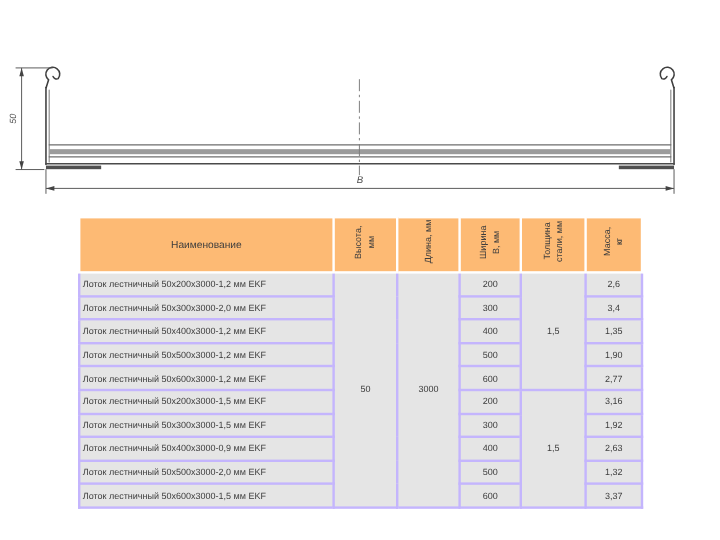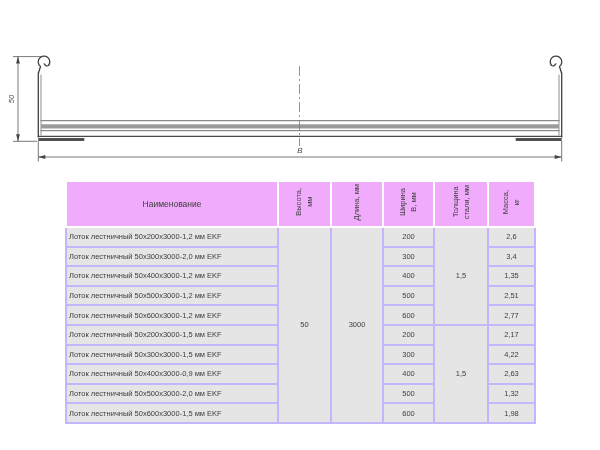--- a/index.html
+++ b/index.html
@@ -7,21 +7,21 @@
     position:relative; width:600px; height:450px; background:#ffffff;
     font-family:"Liberation Sans", sans-serif; overflow:hidden;
   }
   svg.drawing { position:absolute; left:0; top:0; }
 
   table.spec {
     position:absolute; left:65px; top:180px; width:469px;
     border-collapse:collapse; table-layout:fixed;
   }
   table.spec thead th {
-    background:#f0abfc; border:2px solid #ffffff;
+    background:#fdba74; border:2px solid #ffffff;
     font-weight:normal; color:#3d3d3d; padding:0;
     text-align:center; vertical-align:middle; height:44px;
   }
   th.name-h { font-size:8.5px; }
   .vert {
     display:inline-block; writing-mode:vertical-rl; transform:rotate(180deg);
     white-space:pre-line; font-size:7.5px; line-height:1.4; color:#3d3d3d;
   }
   table.spec tbody td {
     border:2px solid #c4b5fd; font-size:7.5px; color:#3d3d3d;
@@ -120,48 +120,48 @@
         <td class="c">3,4</td>
       </tr>
       <tr>
         <td class="name">Лоток лестничный 50х400х3000-1,2 мм EKF</td>
         <td class="c">400</td>
         <td class="c">1,35</td>
       </tr>
       <tr>
         <td class="name">Лоток лестничный 50х500х3000-1,2 мм EKF</td>
         <td class="c">500</td>
-        <td class="c">2,51</td>
+        <td class="c">1,90</td>
       </tr>
       <tr>
         <td class="name">Лоток лестничный 50х600х3000-1,2 мм EKF</td>
         <td class="c">600</td>
         <td class="c">2,77</td>
       </tr>
       <tr>
         <td class="name">Лоток лестничный 50х200х3000-1,5 мм EKF</td>
         <td class="c">200</td>
         <td class="c" rowspan="5">1,5</td>
-        <td class="c">2,17</td>
+        <td class="c">3,16</td>
       </tr>
       <tr>
         <td class="name">Лоток лестничный 50х300х3000-1,5 мм EKF</td>
         <td class="c">300</td>
-        <td class="c">4,22</td>
+        <td class="c">1,92</td>
       </tr>
       <tr>
         <td class="name">Лоток лестничный 50х400х3000-0,9 мм EKF</td>
         <td class="c">400</td>
         <td class="c">2,63</td>
       </tr>
       <tr>
         <td class="name">Лоток лестничный 50х500х3000-2,0 мм EKF</td>
         <td class="c">500</td>
         <td class="c">1,32</td>
       </tr>
       <tr>
         <td class="name">Лоток лестничный 50х600х3000-1,5 мм EKF</td>
         <td class="c">600</td>
-        <td class="c">1,98</td>
+        <td class="c">3,37</td>
       </tr>
     </tbody>
   </table>
 </div>
 
 </body></html>

